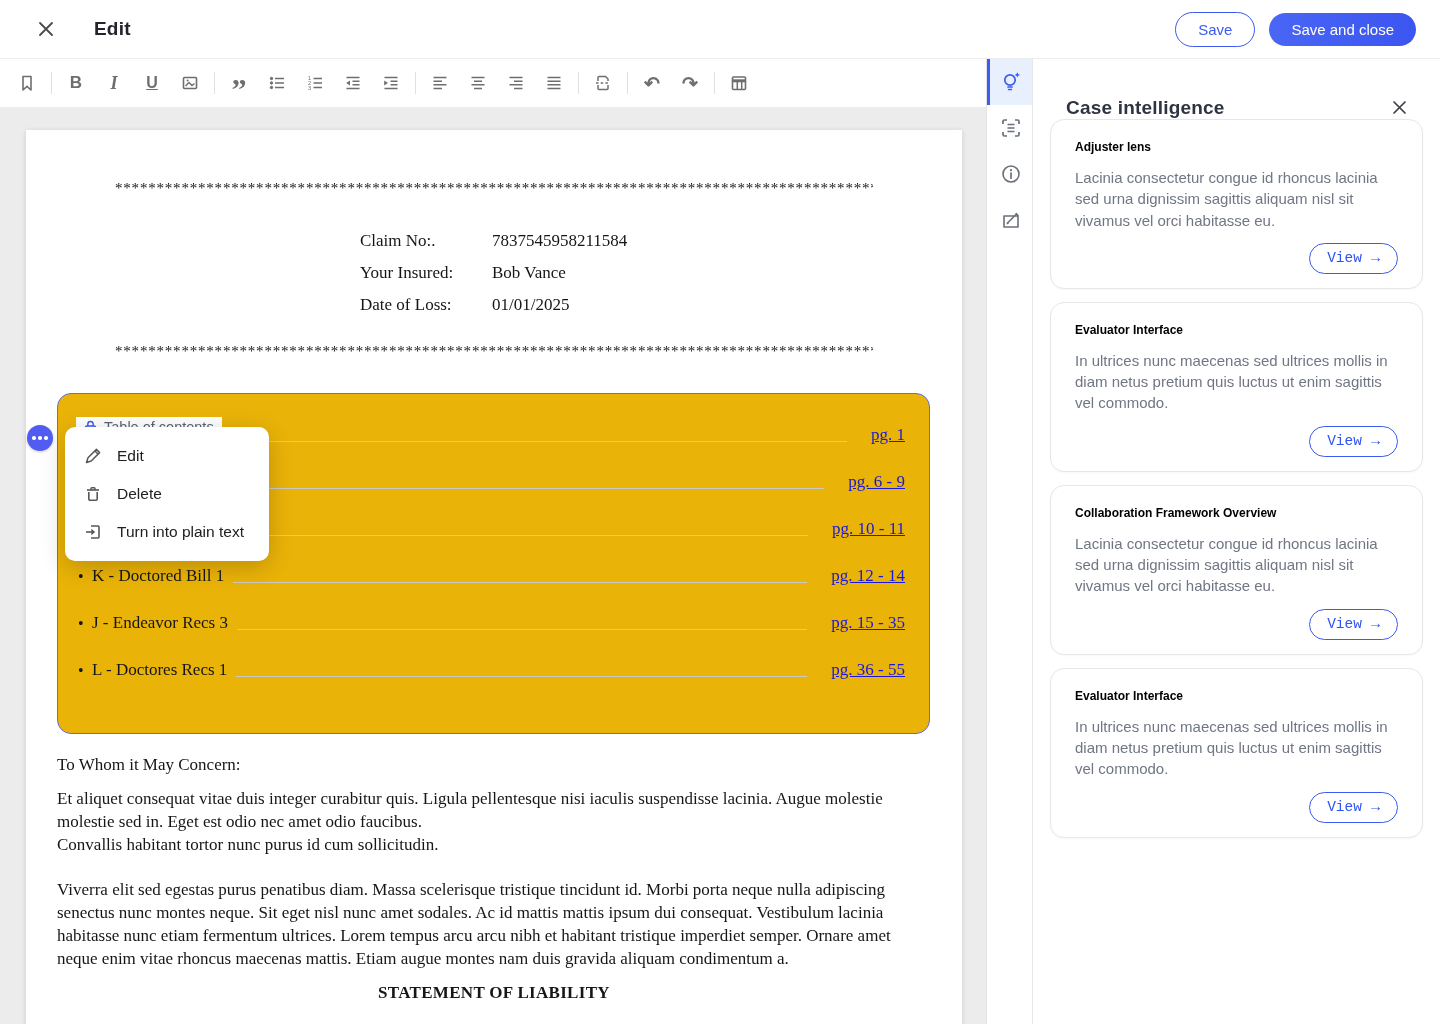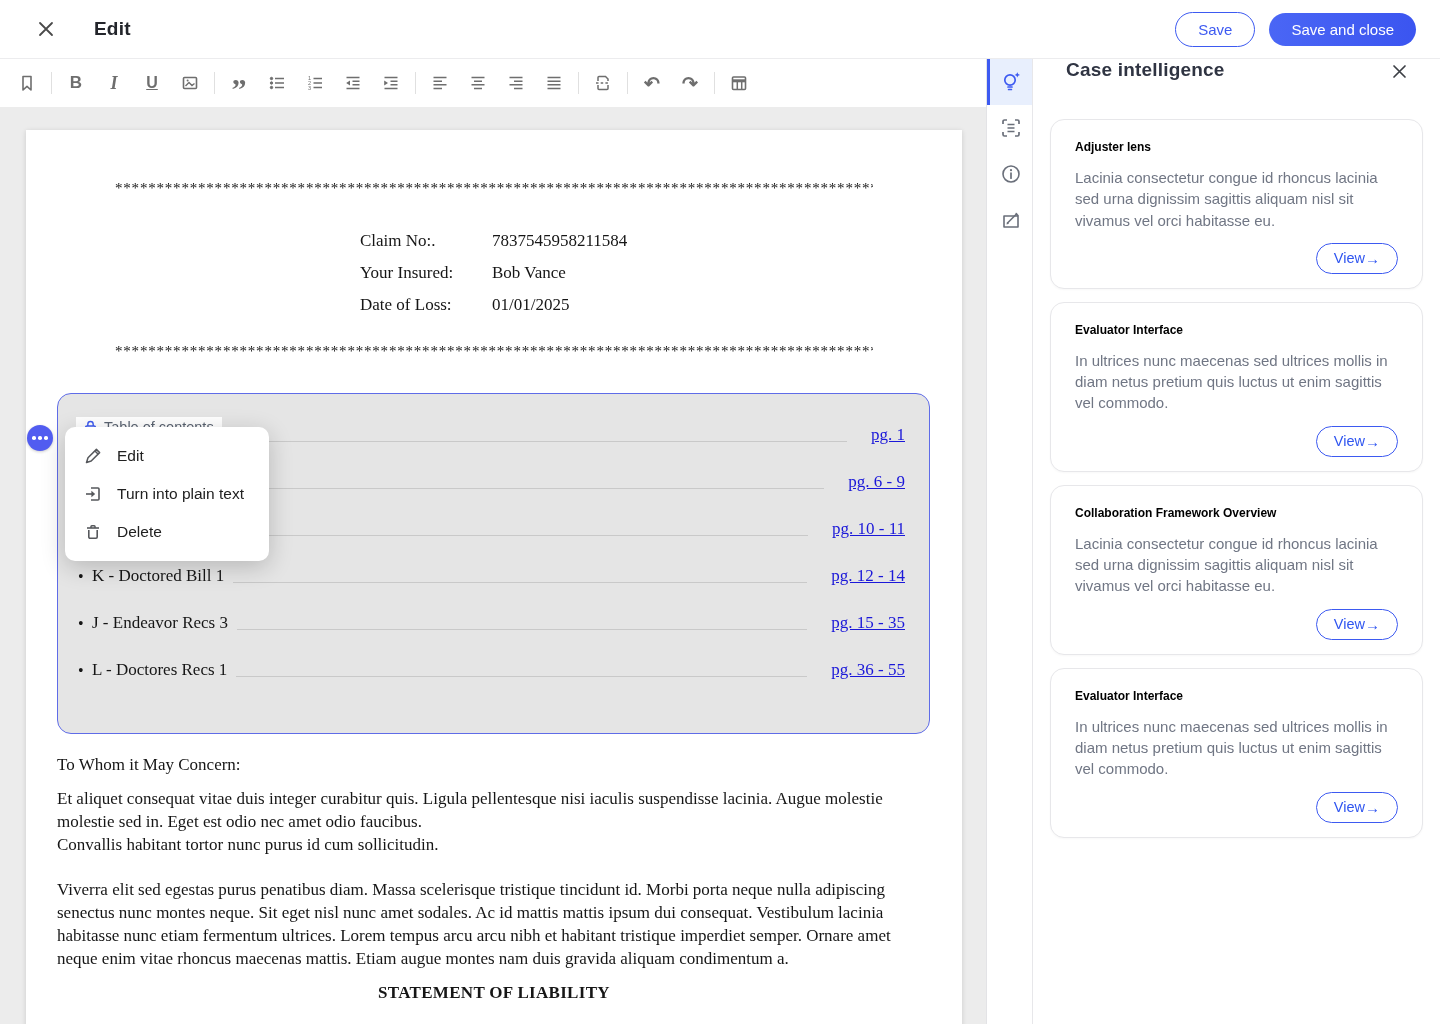--- a/index.html
+++ b/index.html
@@ -44,21 +44,21 @@
   .page { width:936px; margin:23px 0 0 26px; background:#fff; height:1200px;
     box-shadow:0 1px 5px rgba(0,0,0,.14);
     font-family:"Liberation Serif", serif; color:#161616; position:relative; }
   .stars { margin:0 89px; padding-top:50px; font-size:15px; letter-spacing:.8px;
     white-space:nowrap; overflow:hidden; }
   .stars.second { padding-top:22px; }
   .claim-block { margin:28px 0 0 334px; }
   .claim-row { display:flex; height:32px; align-items:center; font-size:17px; }
   .claim-label { width:132px; flex:0 0 132px; }
   .toc-box { margin:33px 0 0 31px; width:873px; height:341px; border:1.5px solid #5f6ce8;
-    border-radius:14px; padding:12px 24px 0 20px; position:relative; z-index:1; background:#e5e5e5; }
+    border-radius:14px; padding:12px 24px 0 20px; position:relative; z-index:1; background:#eab308; }
   .toc-row { display:flex; align-items:flex-end; height:47px; padding-bottom:8px; }
   .toc-bullet { width:14px; flex:0 0 14px; font-size:16px; }
   .toc-label { font-size:17px; white-space:nowrap; margin-right:5px; }
   .toc-fill { flex:1; border-bottom:1px solid #c9c9c9; margin:0 24px 3px 4px; height:2px; }
   .toc-page { font-size:17px; color:#1b18d9; text-decoration:underline; white-space:nowrap;
     cursor:pointer; }
   .salutation { margin:21px 45px 12px 31px; font-size:17px; }
   .doc-par { margin:9px 45px 0 31px; font-size:17px; line-height:23px; }
   .doc-par.tight { margin-top:0; }
   .doc-par.gap { margin-top:22px; }
@@ -82,32 +82,32 @@
   
   .rail { width:46px; flex:0 0 46px; border-left:1px solid #e3e3e6; background:#fff;
     display:flex; flex-direction:column; align-items:stretch; }
   .rail-item { height:46px; display:flex; align-items:center; justify-content:center;
     cursor:pointer; border-left:3px solid transparent; }
   .rail-item.active { background:#e8effd; border-left-color:#3d5af1; }
 
   
   .sidebar { flex:1; background:#fff; border-left:1px solid #e7e7ea; padding:0 17px;
     overflow:hidden; }
-  .sidebar-head { height:60px; display:flex; align-items:flex-start; padding:0 12px 0 16px; }
+  .sidebar-head { height:60px; display:flex; align-items:flex-end; padding:0 12px 0 16px; }
   .sidebar-title { font-size:19px; font-weight:700; color:#2f3442; letter-spacing:.2px; }
   .sidebar-close { margin-left:auto; width:24px; height:24px; display:flex; align-items:center;
     justify-content:center; cursor:pointer; }
   .card { border:1px solid #e7e7ea; border-radius:14px; padding:20px 24px 14px;
     margin-bottom:13px; background:#fff; box-shadow:0 1px 2px rgba(0,0,0,.03); }
   .card-title { font-size:12px; font-weight:700; color:#000000; margin-bottom:13px; }
   .card-desc { font-size:15px; color:#707684; line-height:1.42; }
   .card-actions { display:flex; justify-content:flex-end; margin-top:12px; }
-  .view-btn { display:inline-flex; align-items:center; background:#fff;
+  .view-btn { display:inline-flex; align-items:center; gap:9px; background:#fff;
     border:1.5px solid #3d5af1; color:#2f55f0; border-radius:17px; padding:6px 17px;
-    font-size:14.5px; cursor:pointer; font-family:Liberation Sans, sans-serif; }
+    font-size:14.5px; cursor:pointer; font-family:Liberation Mono, monospace; }
   .view-arrow { font-size:15px; }
 </style>
 </head>
 <body>
 
 <div class="app">
 
   <div class="topbar">
     <div class="close-btn">
       <svg width="18" height="18" viewBox="0 0 18 18">
@@ -312,33 +312,33 @@
           <div class="ctx-item">
             <svg width="20" height="20" viewBox="0 0 20 20" fill="none">
                 <path d="M3.5 16.5 L5 11.8 L13.4 3.4 L16.6 6.6 L8.2 15 L3.5 16.5 Z" stroke="#56585c" stroke-width="1.5" stroke-linejoin="round"></path>
                 <path d="M12 5 L15 8" stroke="#56585c" stroke-width="1.5"></path>
                 <path d="M3.5 16.5 L5.6 15.8 L4.2 14.4 Z" fill="#56585c"></path>
               </svg>
             <span>Edit</span>
           </div>
           <div class="ctx-item">
             <svg width="20" height="20" viewBox="0 0 20 20" fill="none">
+                <path d="M4 6 H16" stroke="#56585c" stroke-width="1.6"></path>
+                <path d="M8 6 V4.6 A0.8 0.8 0 0 1 8.8 3.8 H11.2 A0.8 0.8 0 0 1 12 4.6 V6" stroke="#56585c" stroke-width="1.5"></path>
+                <path d="M5.8 8 V15 A1.2 1.2 0 0 0 7 16.2 H13 A1.2 1.2 0 0 0 14.2 15 V8" stroke="#56585c" stroke-width="1.6"></path>
+              </svg>
+            <span>Delete</span>
+          </div>
+          <div class="ctx-item">
+            <svg width="20" height="20" viewBox="0 0 20 20" fill="none">
                 <path d="M8 4 H15 A1 1 0 0 1 16 5 V15 A1 1 0 0 1 15 16 H8" stroke="#56585c" stroke-width="1.6"></path>
                 <path d="M3 10 H10" stroke="#56585c" stroke-width="1.6"></path>
                 <polygon points="12.2,10 8.4,6.8 8.4,13.2" fill="#56585c"></polygon>
               </svg>
             <span>Turn into plain text</span>
-          </div>
-          <div class="ctx-item">
-            <svg width="20" height="20" viewBox="0 0 20 20" fill="none">
-                <path d="M4 6 H16" stroke="#56585c" stroke-width="1.6"></path>
-                <path d="M8 6 V4.6 A0.8 0.8 0 0 1 8.8 3.8 H11.2 A0.8 0.8 0 0 1 12 4.6 V6" stroke="#56585c" stroke-width="1.5"></path>
-                <path d="M5.8 8 V15 A1.2 1.2 0 0 0 7 16.2 H13 A1.2 1.2 0 0 0 14.2 15 V8" stroke="#56585c" stroke-width="1.6"></path>
-              </svg>
-            <span>Delete</span>
           </div>
         </div>
       </div>
     </div>
 
     <div class="rail">
       <div class="rail-item active">
         <svg width="24" height="24" viewBox="0 0 24 24" fill="none">
             <circle cx="11" cy="10" r="5.2" stroke="#3d5af1" stroke-width="1.7"></circle>
             <path d="M9 17 H13 M9.6 19.5 H12.4" stroke="#3d5af1" stroke-width="1.7" stroke-linecap="round"></path>

